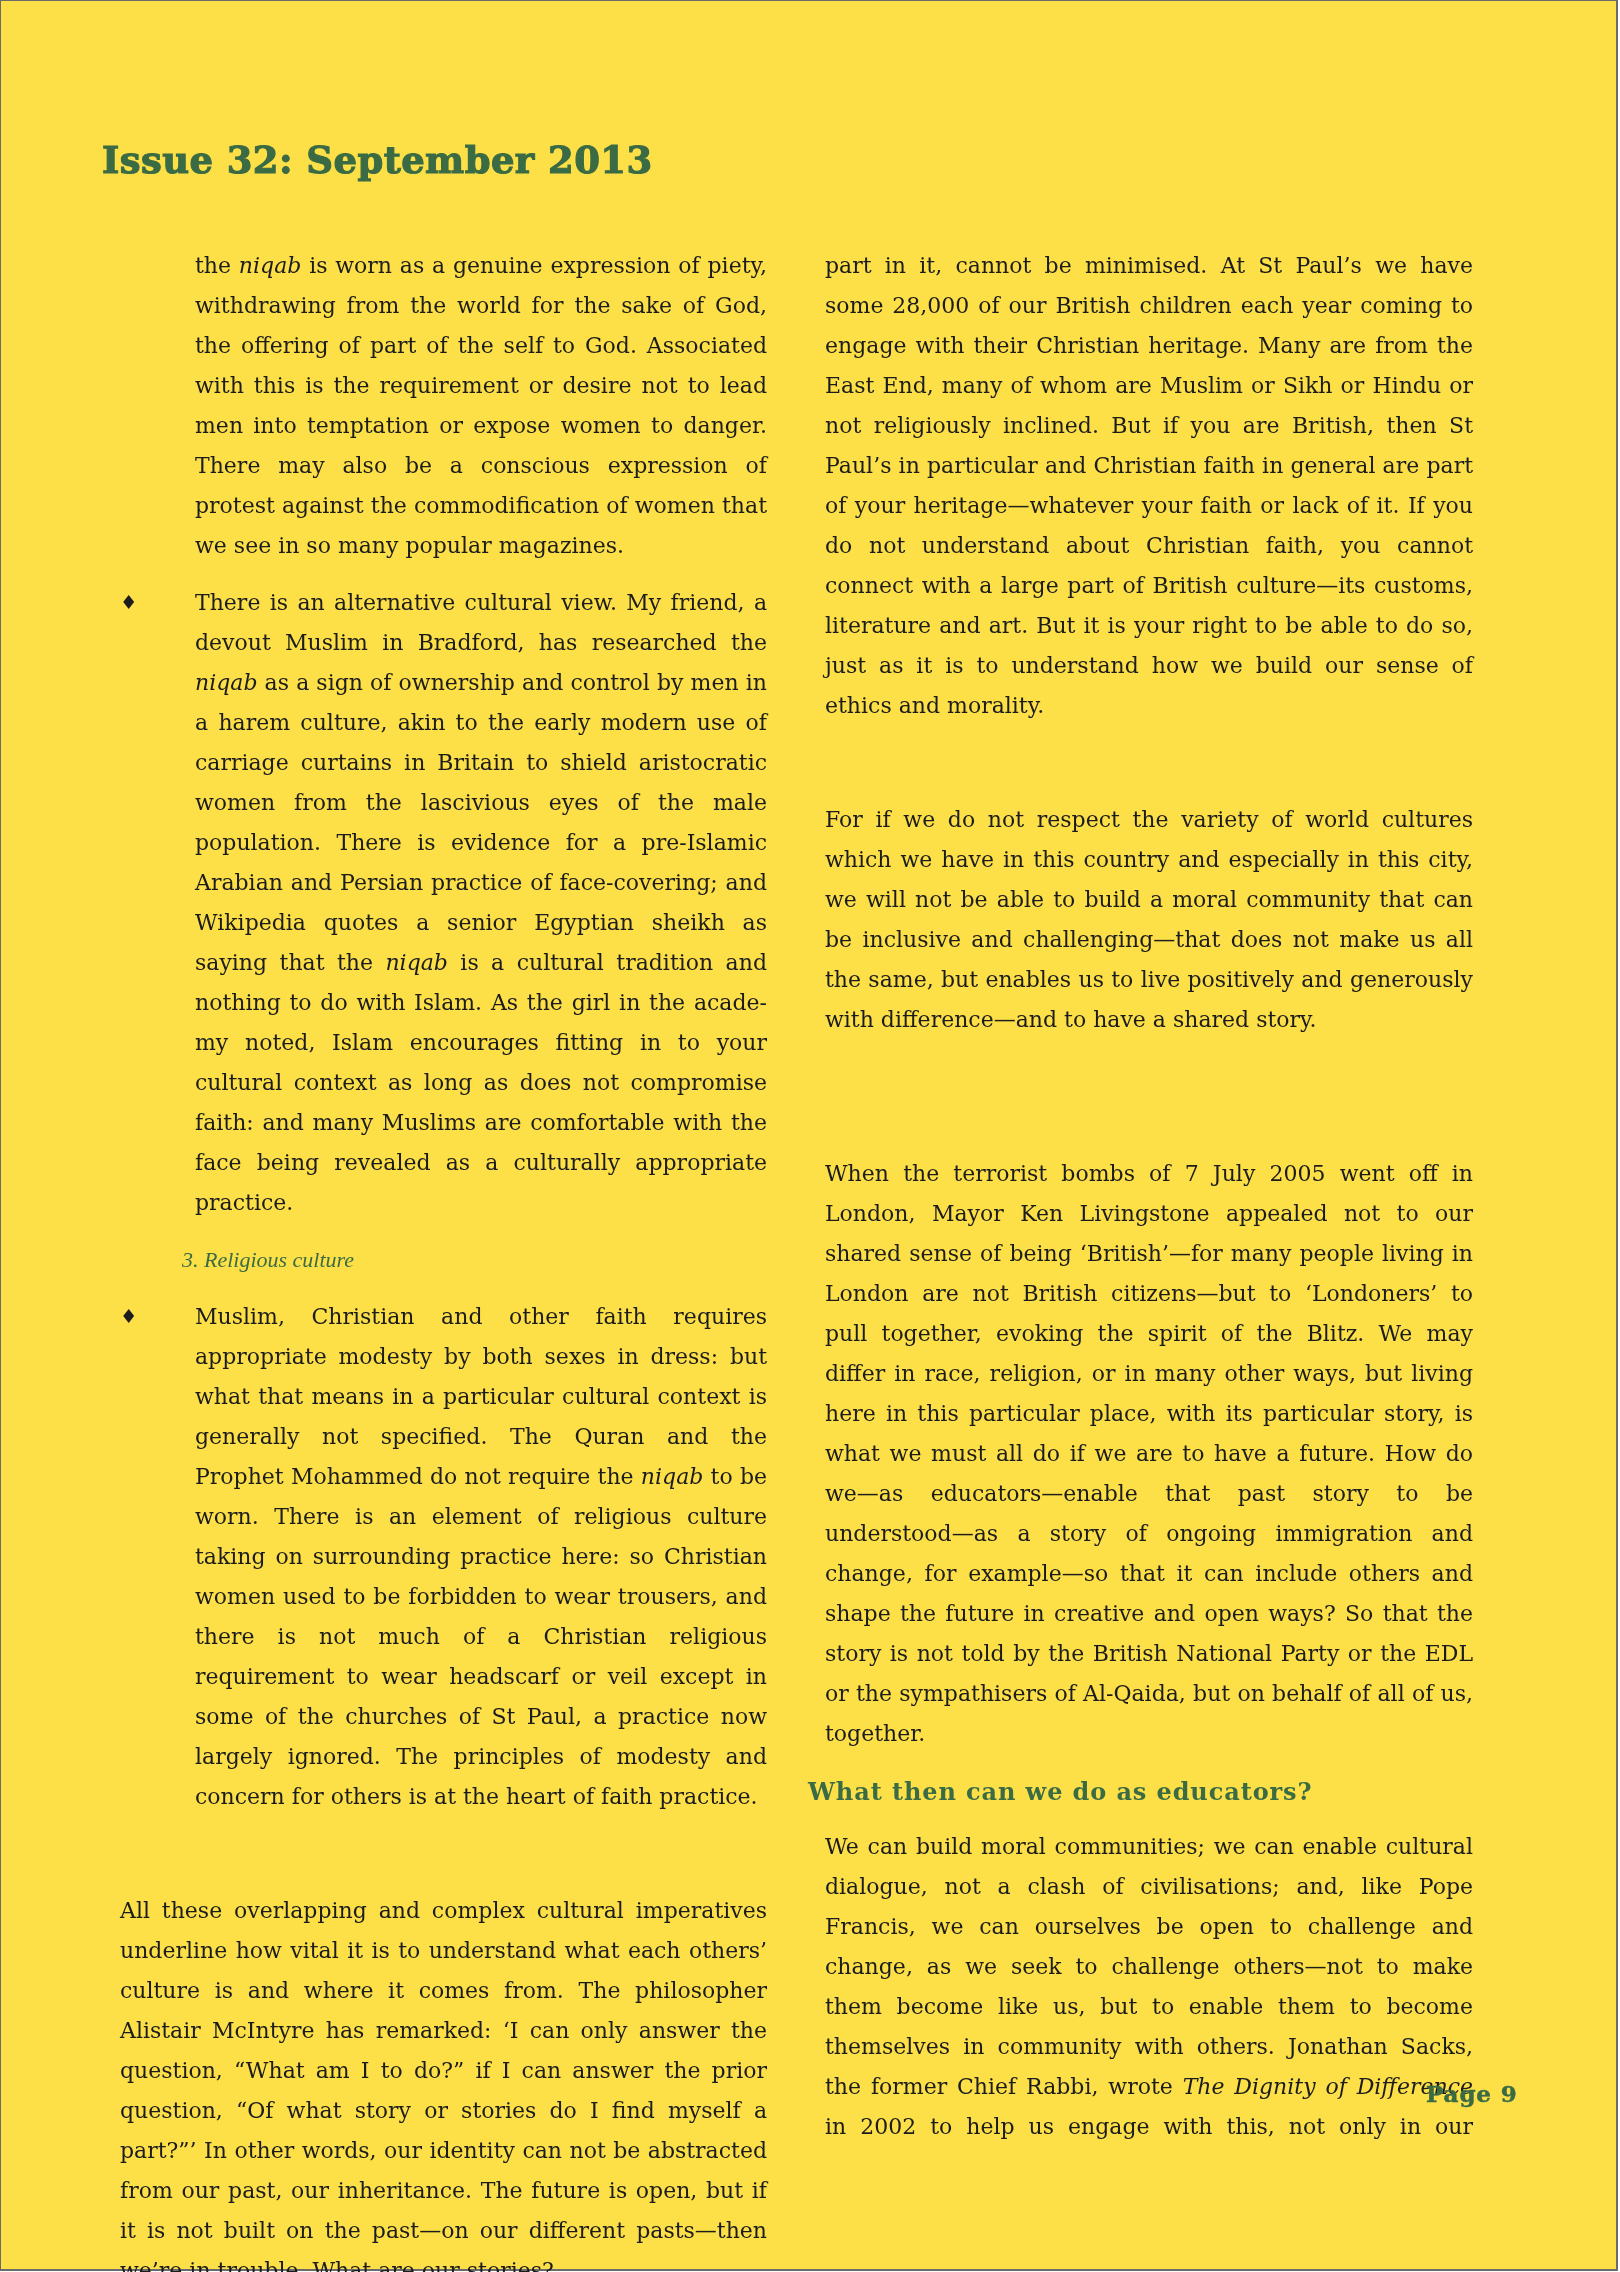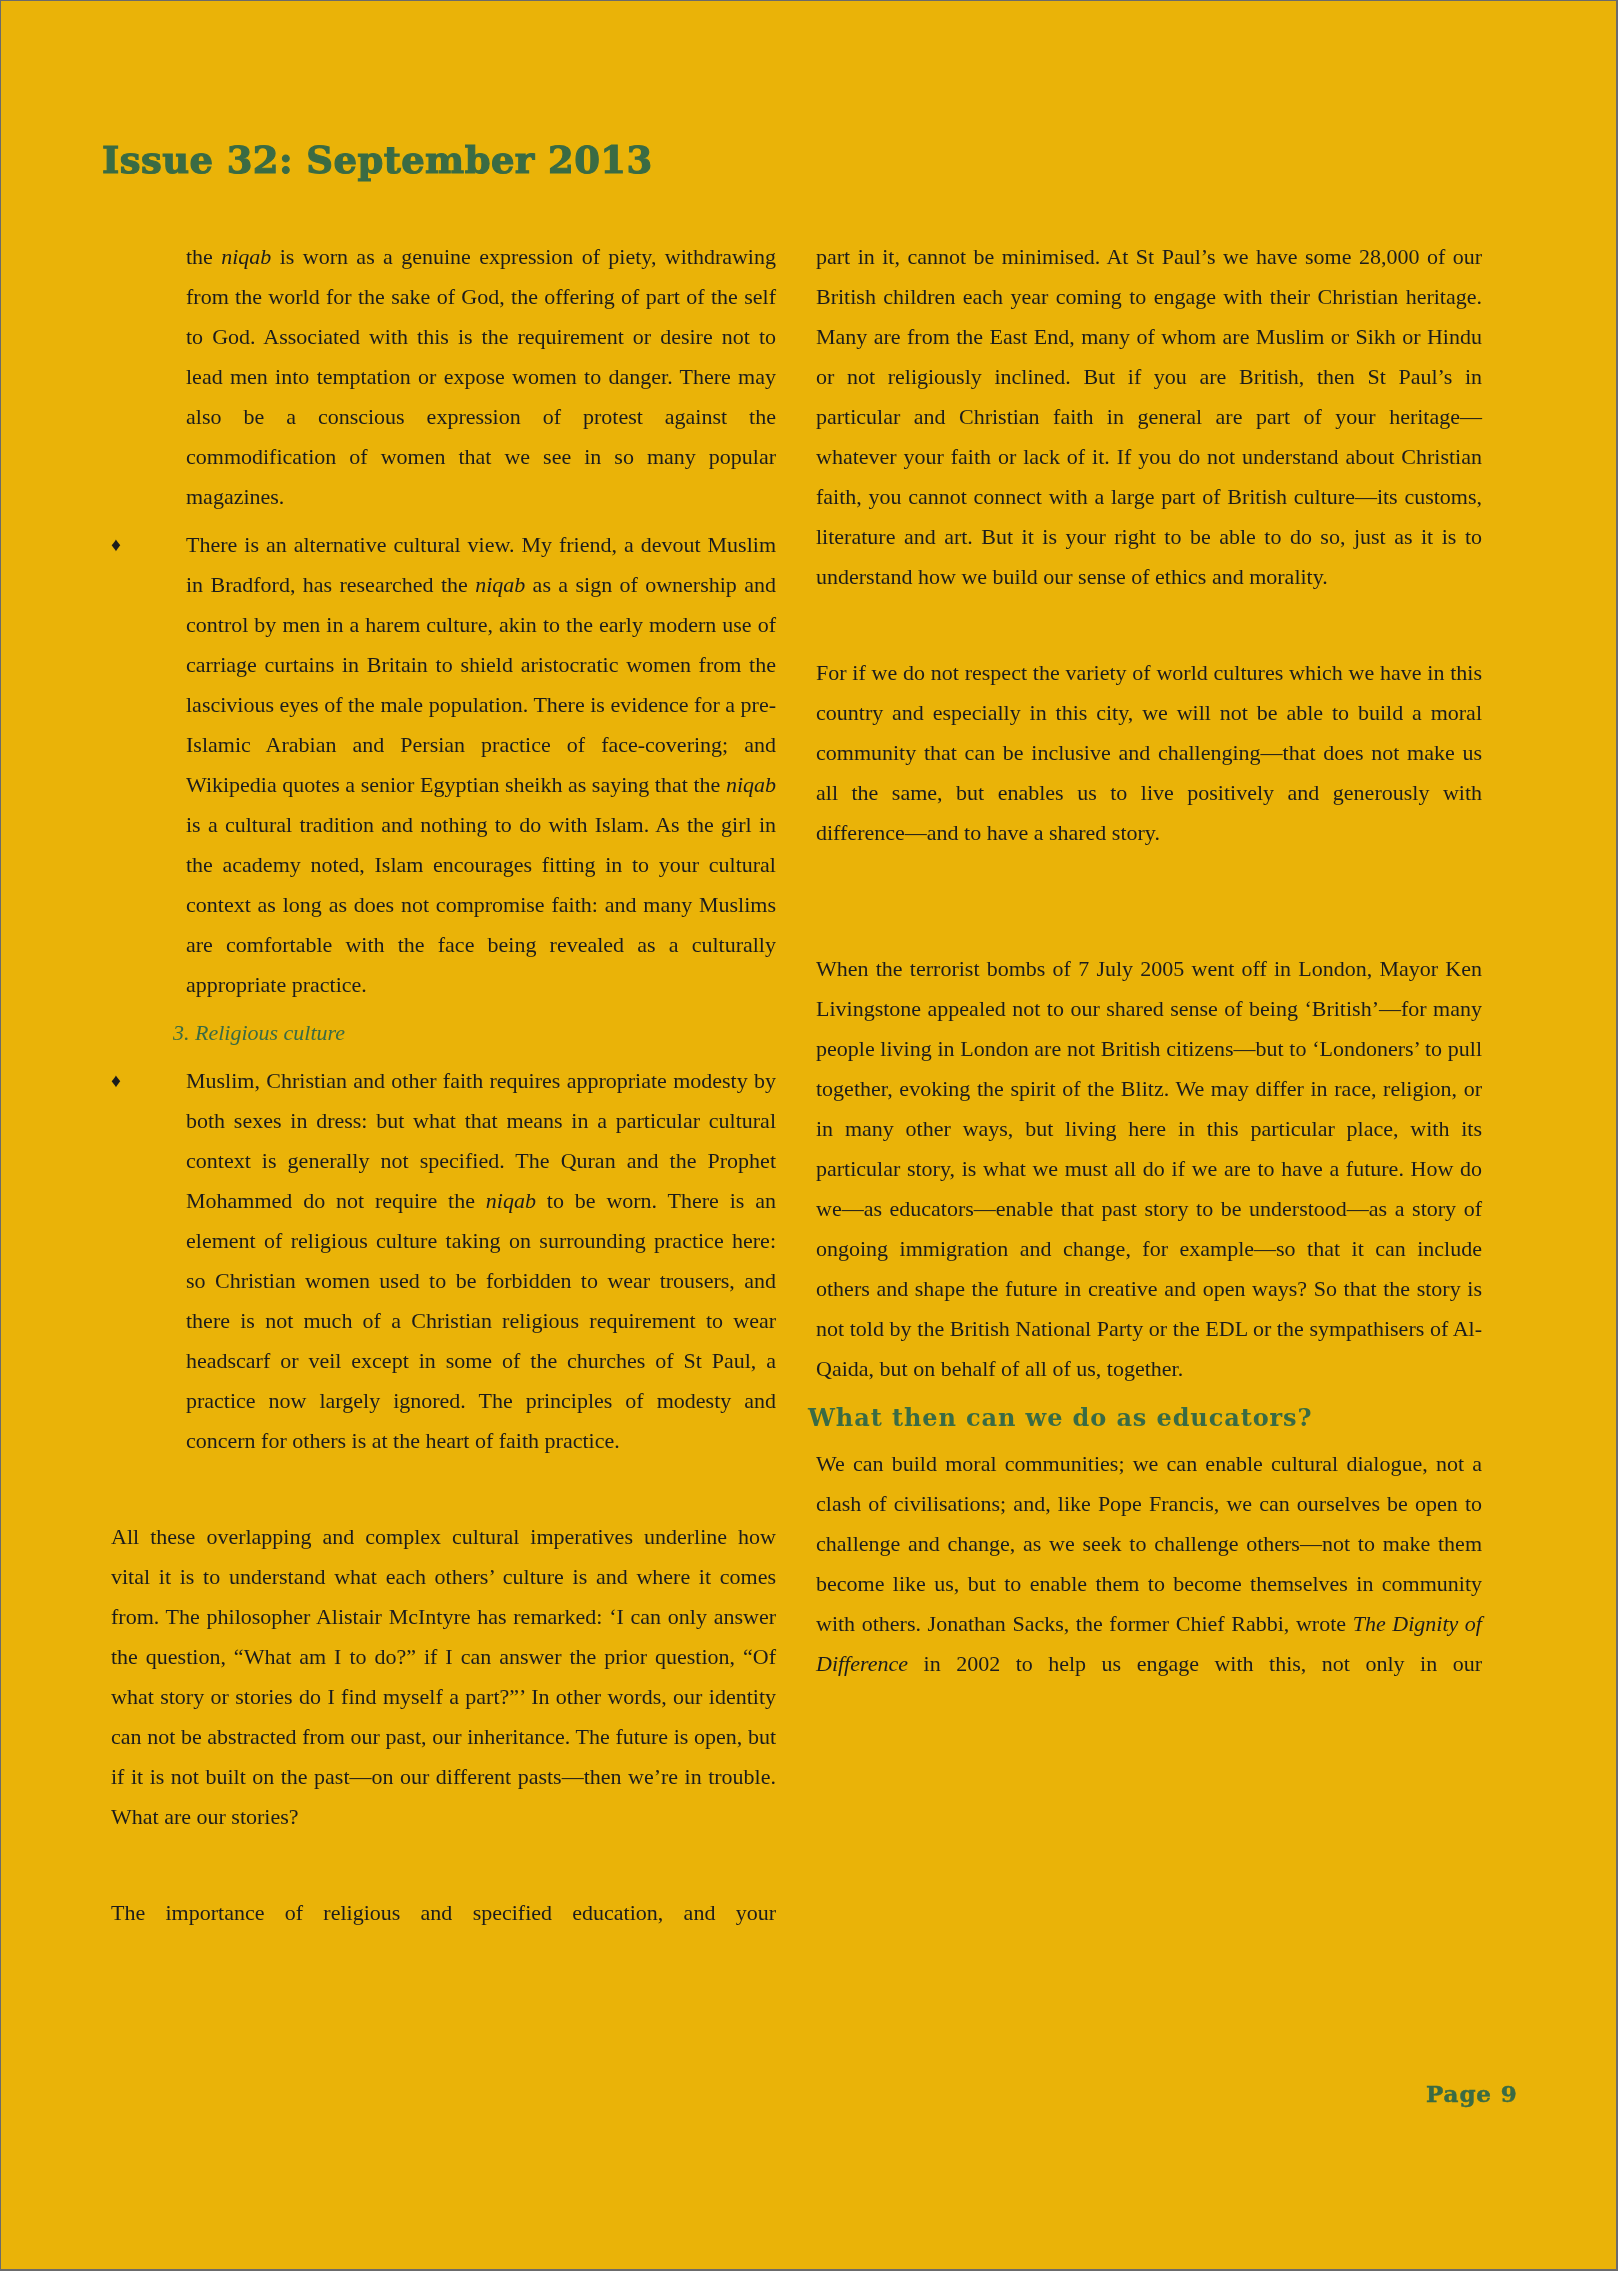--- a/index.html
+++ b/index.html
@@ -3,38 +3,38 @@
 <meta charset="utf-8">
 <style>
   html, body { margin: 0; padding: 0; background: #ffffff; }
   body { width: 1620px; height: 2273px; position: relative; overflow: hidden; }
   .page {
     position: absolute; left: 0; top: 0;
     width: 1618px; height: 2271px;
     border: 0.9px solid #6b6b6b;
     border-right-width: 2.6px; border-bottom-width: 2.6px;
     box-sizing: border-box;
-    background: #eab308;
+    background: #fde047;
   }
   .issue-title {
     position: absolute; left: 101px; top: 137px;
     font-family: "DejaVu Serif", serif; font-weight: 900;
     font-size: 37px; color: #3a6b44; letter-spacing: 0.4px;
     -webkit-text-stroke: 1.1px #3a6b44;
     white-space: nowrap;
   }
   .col {
     position: absolute; top: 228px;
     font-family: "DejaVu Serif", serif;
     font-size: 22px; line-height: 40px; color: #1c1c1c;
     text-align: justify; hyphens: manual;
   }
   .col-left { left: 102px; width: 681px; }
   .col-right { left: 807px; width: 682px; }
-  .col p { margin: 8px; font-family: Liberation Serif, serif; }
+  .col p { margin: 17px; }
   .gap { height: 40px; }
   .bullet-cont { padding-left: 75px; }
   .bullet-item { position: relative; padding-left: 75px; }
   .bullet-glyph {
     position: absolute; left: 0; top: 0;
     font-size: 19.4px; color: #1c1c1c;
   }
   .subhead {
     padding-left: 62px; font-style: italic; color: #3a6b44;
     font-size: 22px; font-family: "Liberation Serif", serif;

